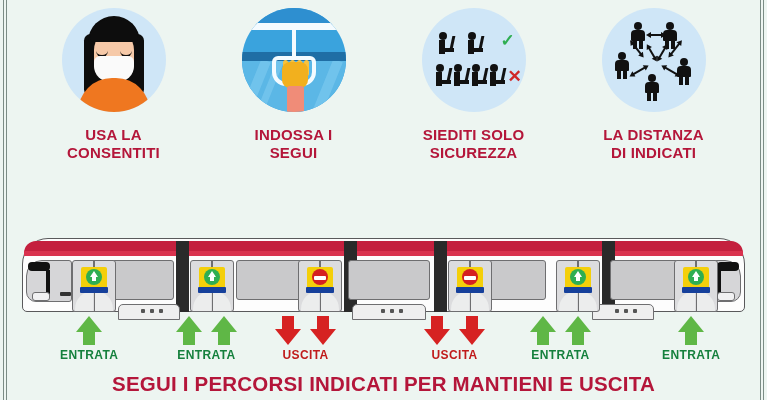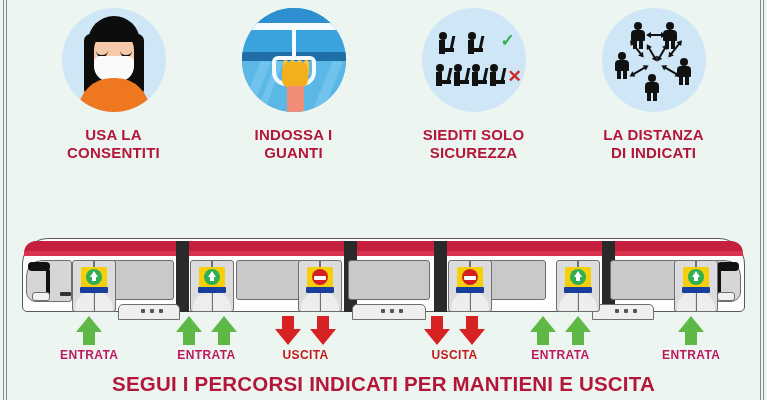--- a/index.html
+++ b/index.html
@@ -132,21 +132,21 @@
   .arrow-group{position:absolute;display:flex;flex-direction:column;align-items:center;}
   .arrow-pair{display:flex;gap:9px;}
   .arw{width:26px;height:29px;position:relative;}
   .arw .head{position:absolute;left:0;top:0;width:0;height:0;border-left:13px solid transparent;border-right:13px solid transparent;}
   .arw .tail{position:absolute;left:7px;width:12px;}
   .arw.up .head{border-bottom:16px solid #5fb746;}
   .arw.up .tail{top:15px;height:14px;background:#5fb746;}
   .arw.down .head{top:13px;border-top:16px solid #d62222;}
   .arw.down .tail{top:0;height:14px;background:#d62222;}
   .arw-label{margin-top:3px;font-weight:bold;font-size:12px;letter-spacing:.4px;}
-  .arw-label.go{color:#be185d;}
+  .arw-label.go{color:#15803d;}
   .arw-label.stop{color:#c01b1b;}
 
   #banner{
     position:absolute;left:0;right:0;top:372px;text-align:center;
     color:#b4163a;font-weight:bold;font-size:20.5px;letter-spacing:.2px;
   }
 </style>
 </head>
 <body>
 
@@ -192,21 +192,21 @@
         <div class="h-tri"></div>
         <div class="h-fing" style="left:41px;"></div>
         <div class="h-fing" style="left:48px;"></div>
         <div class="h-fing" style="left:55px;"></div>
         <div class="h-fing" style="left:62px;"></div>
         <div class="h-hand"></div>
         <div class="h-wrist"></div>
       </div>
       <div class="caption">
         <div>INDOSSA I</div>
-        <div>GUANTI</div>
+        <div>SEGUI</div>
       </div>
     </div>
 
     <div class="icon-card">
       <div class="circle">
         <div class="seat" style="left:16px;top:24px;">
             <div class="head"></div>
             <div class="torso"></div>
             <div class="lap"></div>
             <div class="back"></div>

